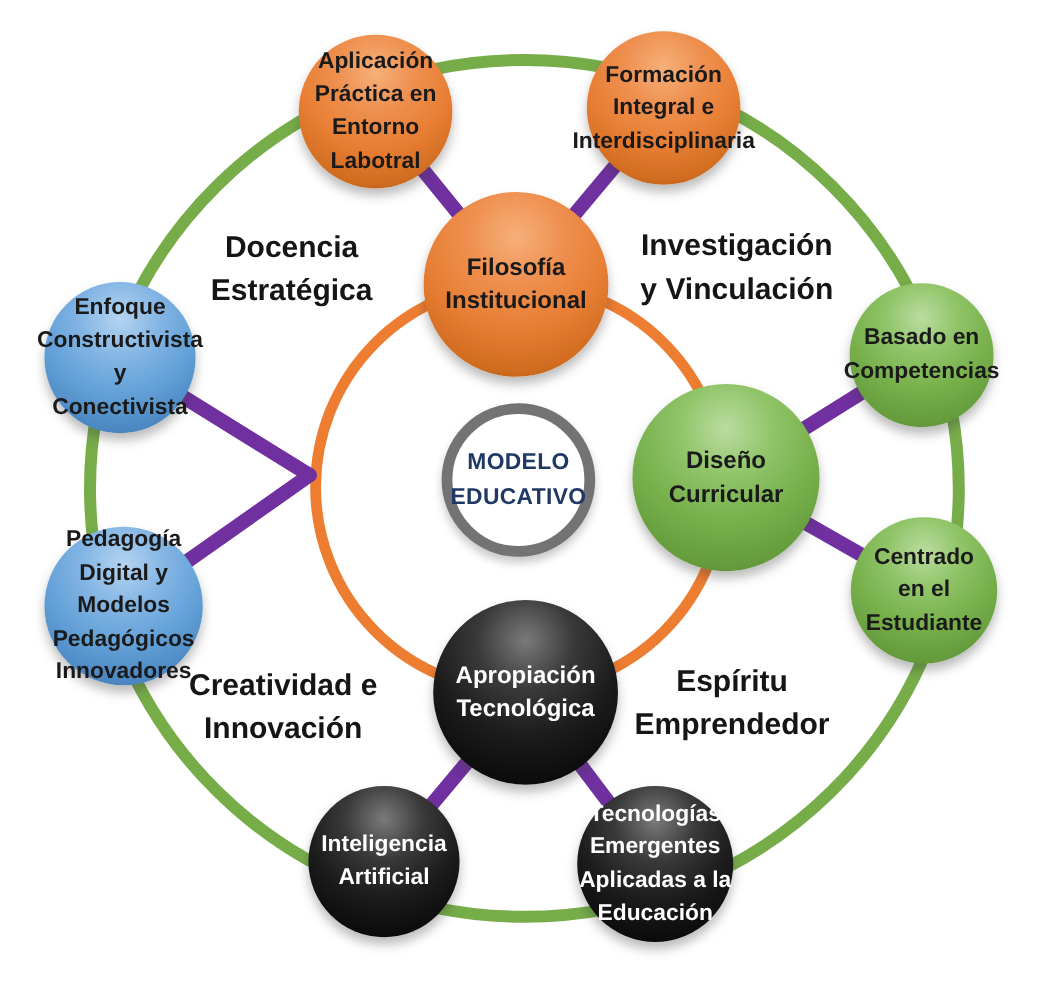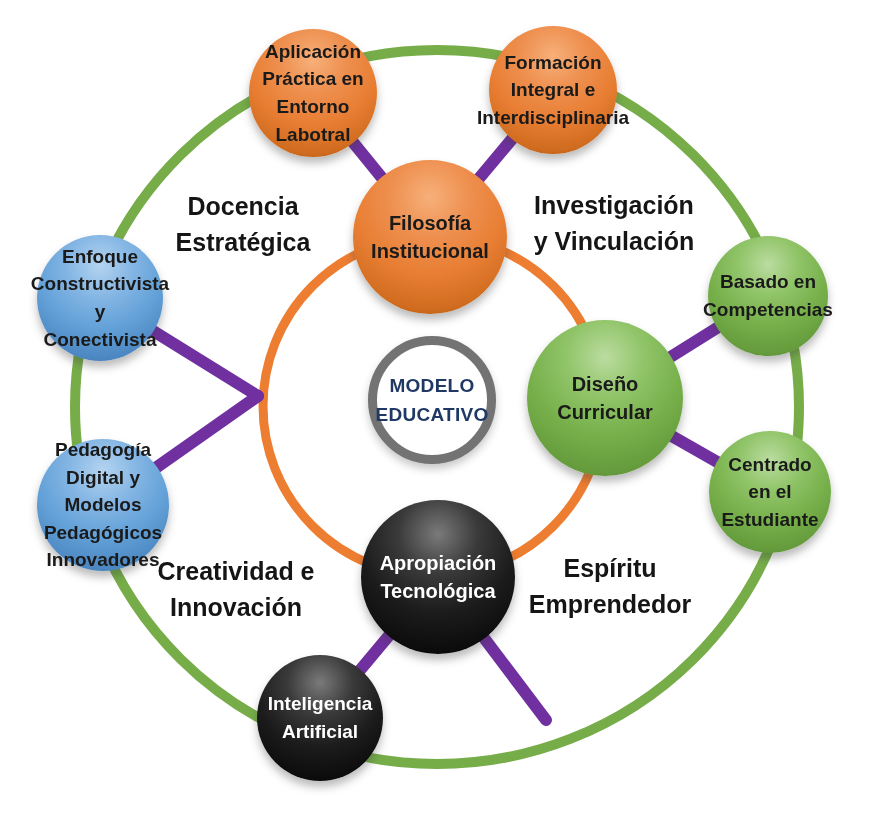--- a/index.html
+++ b/index.html
@@ -174,14 +174,20 @@
 en el Estudiante</span>
   </div>
   <div class="node sat black n-inteligencia">
     <span class="node-label">Inteligencia
 Artificial</span>
   </div>
   <div class="node main black n-apropiacion">
     <span class="node-label">Apropiación
 Tecnológica</span>
   </div>
+  <div class="node sat black n-tecnologias">
+    <span class="node-label">Tecnologías
+Emergentes
+Aplicadas a la
+Educación</span>
+  </div>
 
 </div>
 
 </body></html>

